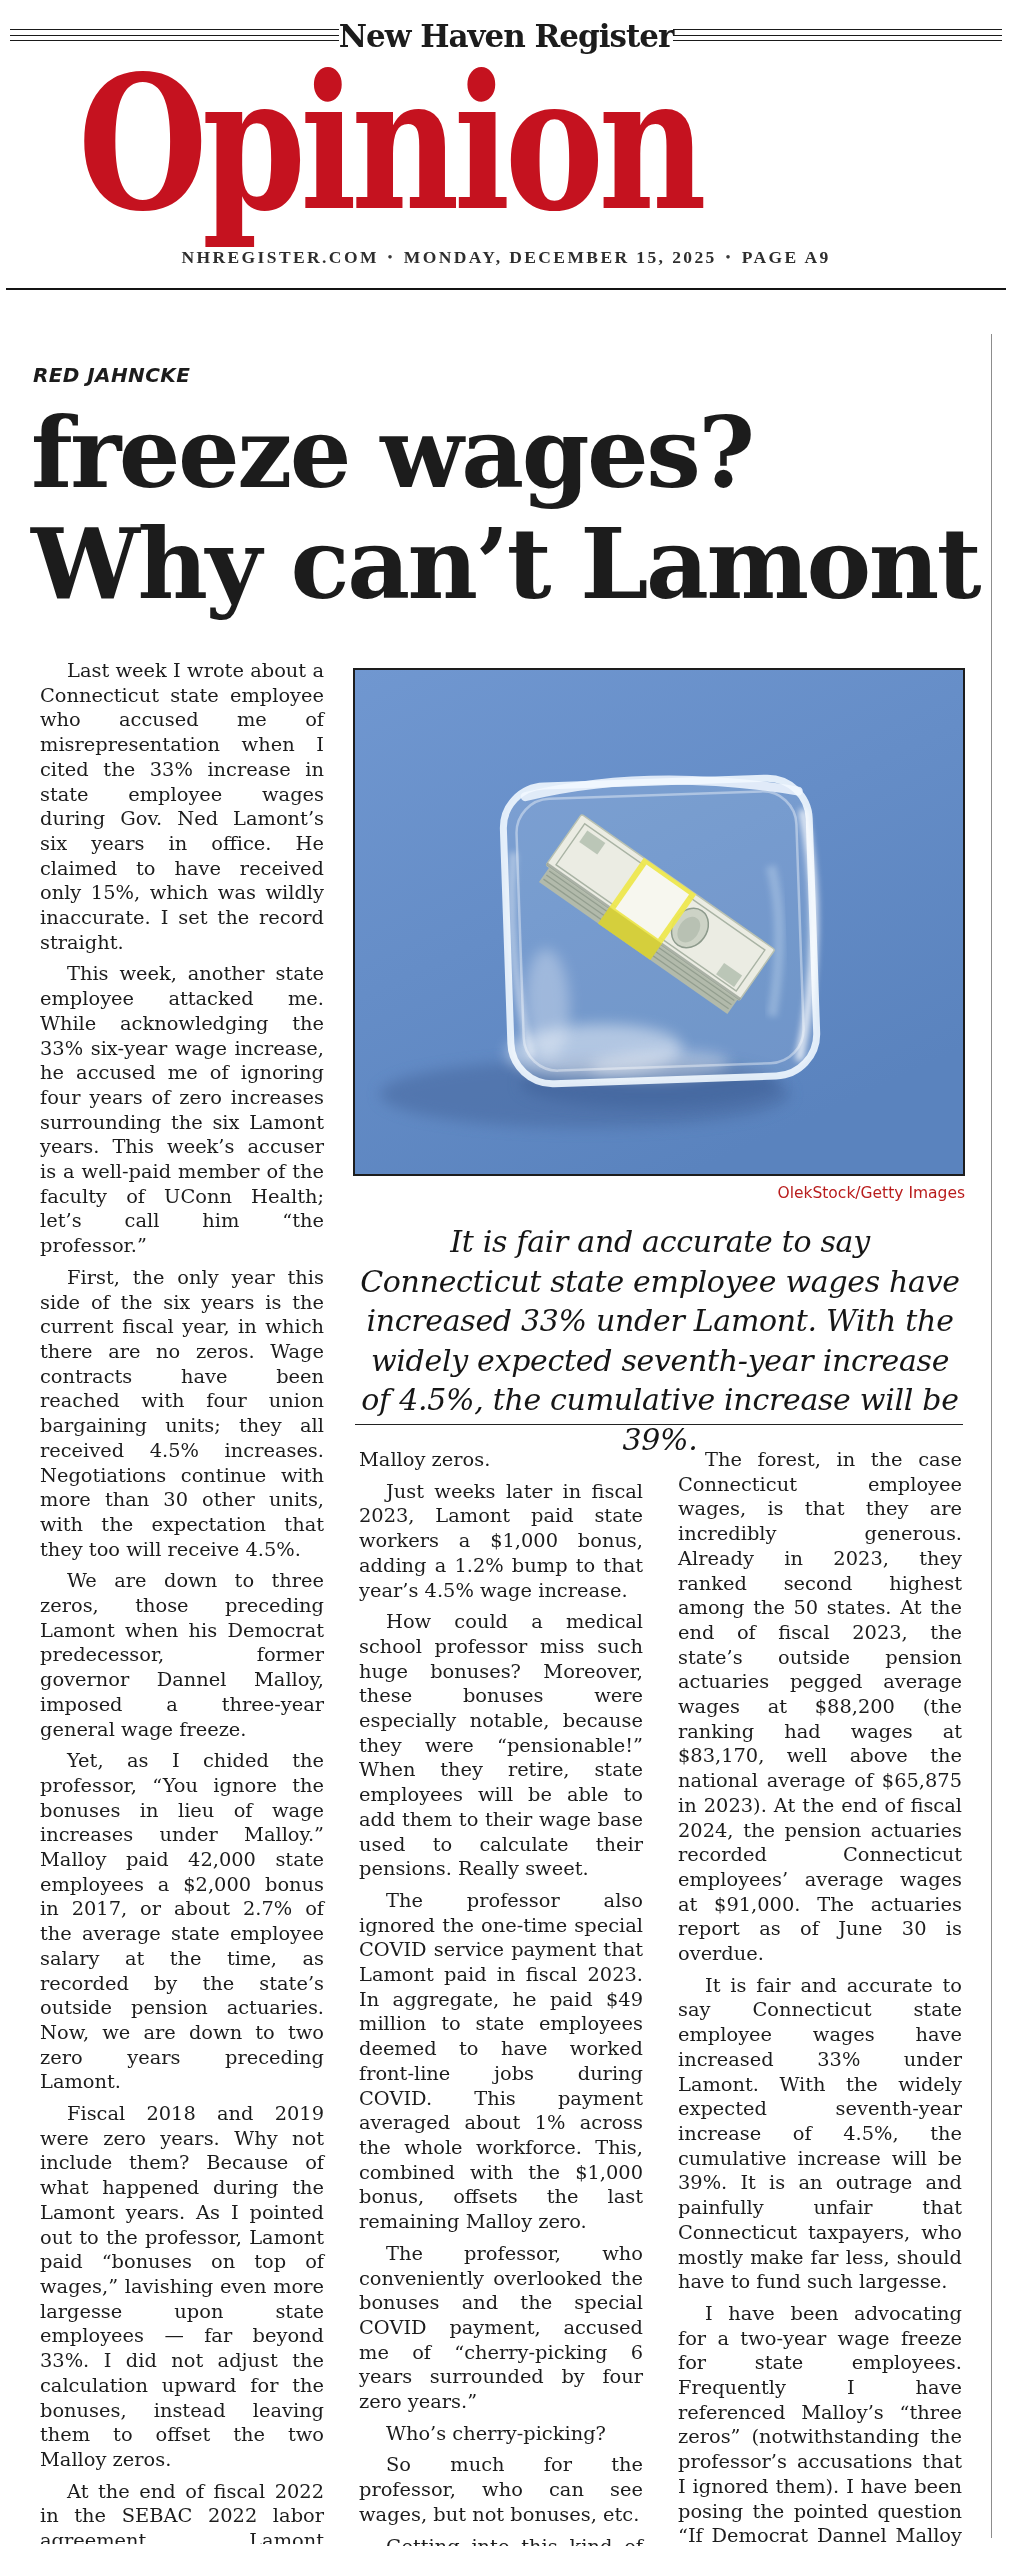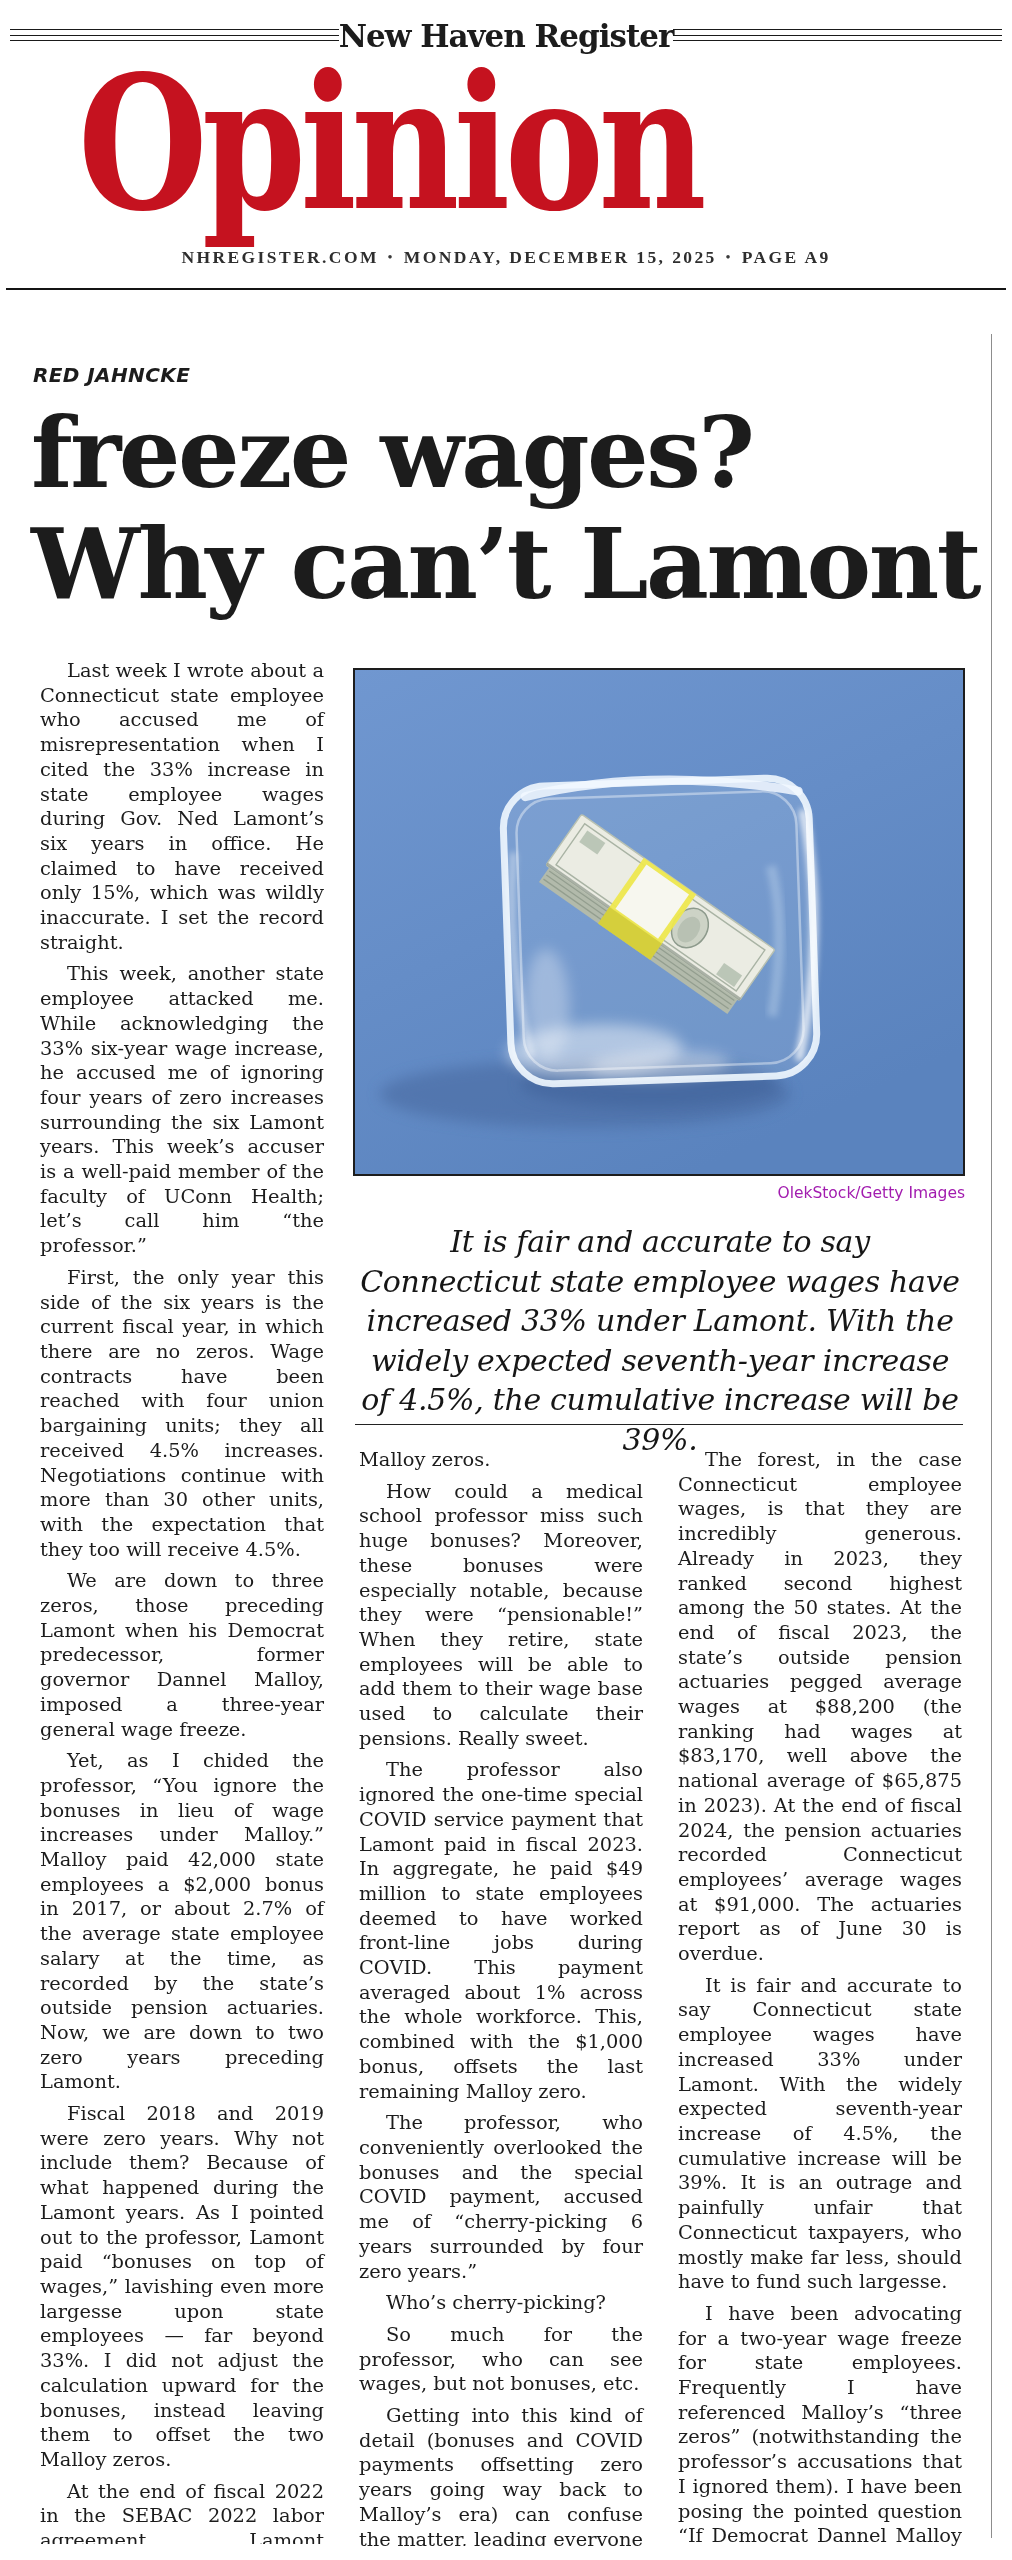--- a/index.html
+++ b/index.html
@@ -50,21 +50,21 @@
   .col-3{left:671px;top:1441px;height:1105px;overflow:hidden;}
   .col-2 p:first-child{text-indent:0;}
   
   .figure{
     position:absolute;left:353px;top:668px;width:612px;height:508px;
     border:2px solid #1d1d1d;box-sizing:border-box;background:#5d87c2;
   }
   .figure svg{display:block;width:100%;height:100%;}
   .caption{
     position:absolute;top:1184px;left:353px;width:612px;text-align:right;
-    font-family:"DejaVu Sans", sans-serif;font-size:15.5px;color:#a21caf;
+    font-family:"DejaVu Sans", sans-serif;font-size:15.5px;color:#b91c1c;
   }
   
   .pullquote{
     position:absolute;top:1222px;left:356px;width:608px;text-align:center;
     font-style:italic;font-size:30px;line-height:39.5px;letter-spacing:-0.3px;color:#161616;
   }
   .pq-rule{position:absolute;top:1424px;left:355px;width:608px;border-top:1.6px solid #222;}
   
   .bio-rule{border-top:1.6px solid #222;margin:15px 0 17px 0;width:100%;}
   .bio{font-style:italic;text-align:left;font-size:19.4px;line-height:24.7px;margin:0;}
@@ -169,20 +169,21 @@
       </g>
     </svg>
   </div>
   <div class="caption">OlekStock/Getty Images</div>
 
   <div class="pullquote">It is fair and accurate to say Connecticut state employee wages have increased 33% under Lamont. With the widely expected seventh-year increase of 4.5%, the cumulative increase will be 39%.</div>
   <div class="pq-rule"></div>
 
   <div class="col col-2">
       <p>Malloy zeros.</p>
+      <p>Just weeks later in fiscal 2023, Lamont paid state workers a $1,000 bonus, adding a 1.2% bump to that year’s 4.5% wage increase.</p>
       <p>How could a medical school professor miss such huge bonuses? Moreover, these bonuses were especially notable, because they were “pensionable!” When they retire, state employees will be able to add them to their wage base used to calculate their pensions. Really sweet.</p>
       <p>The professor also ignored the one-time special COVID service payment that Lamont paid in fiscal 2023. In aggregate, he paid $49 million to state employees deemed to have worked front-line jobs during COVID. This payment averaged about 1% across the whole workforce. This, combined with the $1,000 bonus, offsets the last remaining Malloy zero.</p>
       <p>The professor, who conveniently overlooked the bonuses and the special COVID payment, accused me of “cherry-picking 6 years surrounded by four zero years.”</p>
       <p>Who’s cherry-picking?</p>
       <p>So much for the professor, who can see wages, but not bonuses, etc.</p>
       <p>Getting into this kind of detail (bonuses and COVID payments offsetting zero years going way back to Malloy’s era) can confuse the matter, leading everyone to miss the forest for the trees.</p>
     </div>
   <div class="col col-3">
     <div>
         <p>The forest, in the case Connecticut employee wages, is that they are incredibly generous. Already in 2023, they ranked second highest among the 50 states. At the end of fiscal 2023, the state’s outside pension actuaries pegged average wages at $88,200 (the ranking had wages at $83,170, well above the national average of $65,875 in 2023). At the end of fiscal 2024, the pension actuaries recorded Connecticut employees’ average wages at $91,000. The actuaries report as of June 30 is overdue.</p>

